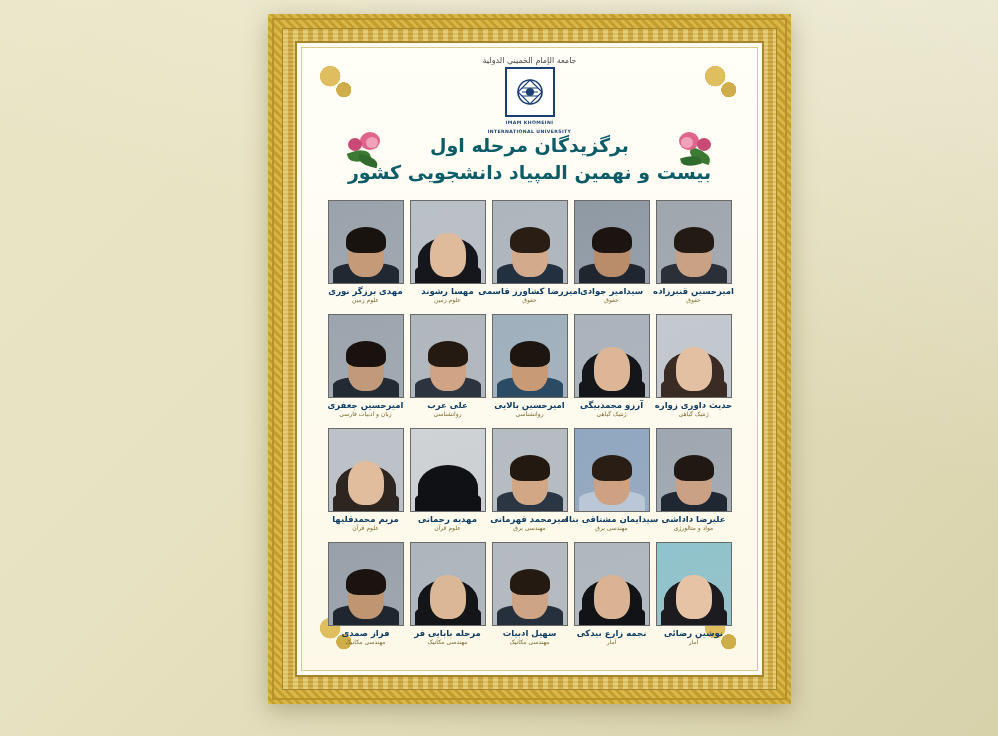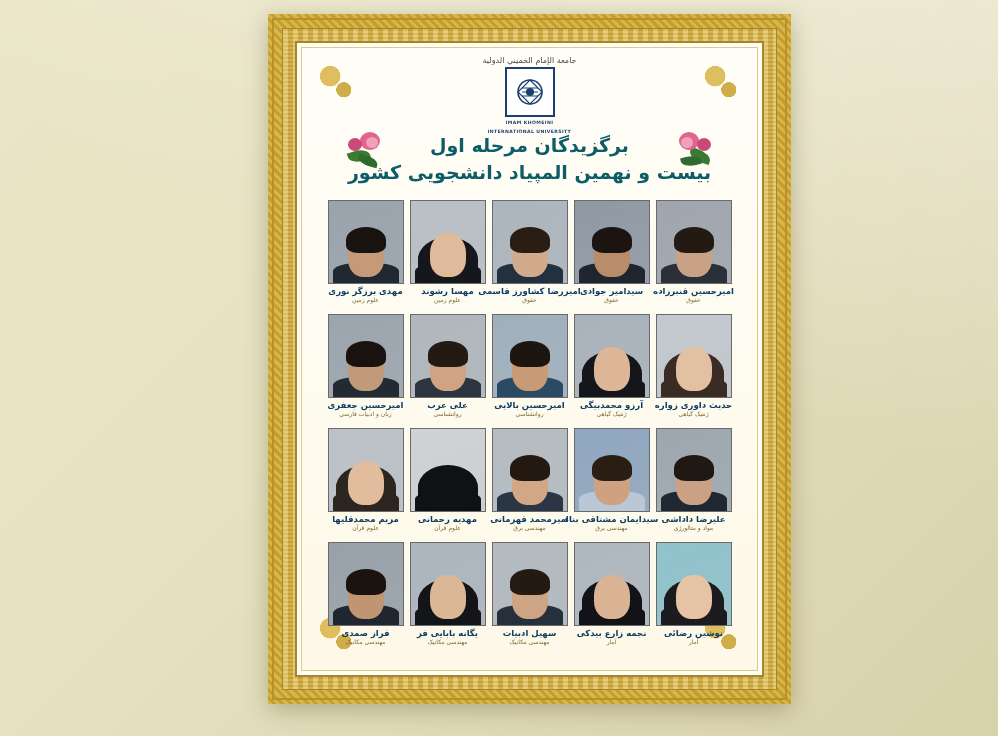--- a/index.html
+++ b/index.html
@@ -400,21 +400,21 @@
             <div class="cfield">مهندسی مکانیک</div>
           </div>
           <div class="card">
             <div class="photo">
               <div class="pbg" style="background:linear-gradient(160deg,#aeb6bd,#aeb6bdcc)"></div>
               <div class="shoulders" style="background:#141519"></div>
               <div class="scarf" style="background:#141519"></div>
               <div class="head" style="background:#dcb795"></div>
               <div class="scarf" style="background:#141519;clip-path:polygon(0 0,16% 0,16% 100%,0 100%,100% 100%,84% 100%,84% 0,100% 0,100% 100%,0 100%);"></div>
             </div>
-            <div class="cname">یگانه بابایی فر</div>
+            <div class="cname">مرحله بابایی فر</div>
             <div class="cfield">مهندسی مکانیک</div>
           </div>
           <div class="card">
             <div class="photo">
               <div class="pbg" style="background:linear-gradient(160deg,#98a1a9,#98a1a9cc)"></div>
               <div class="shoulders" style="background:#1f2630"></div>
               <div class="head" style="background:#bf9572"></div>
               <div class="hair" style="background:#1a130f"></div>
             </div>
             <div class="cname">فراز صمدی</div>

